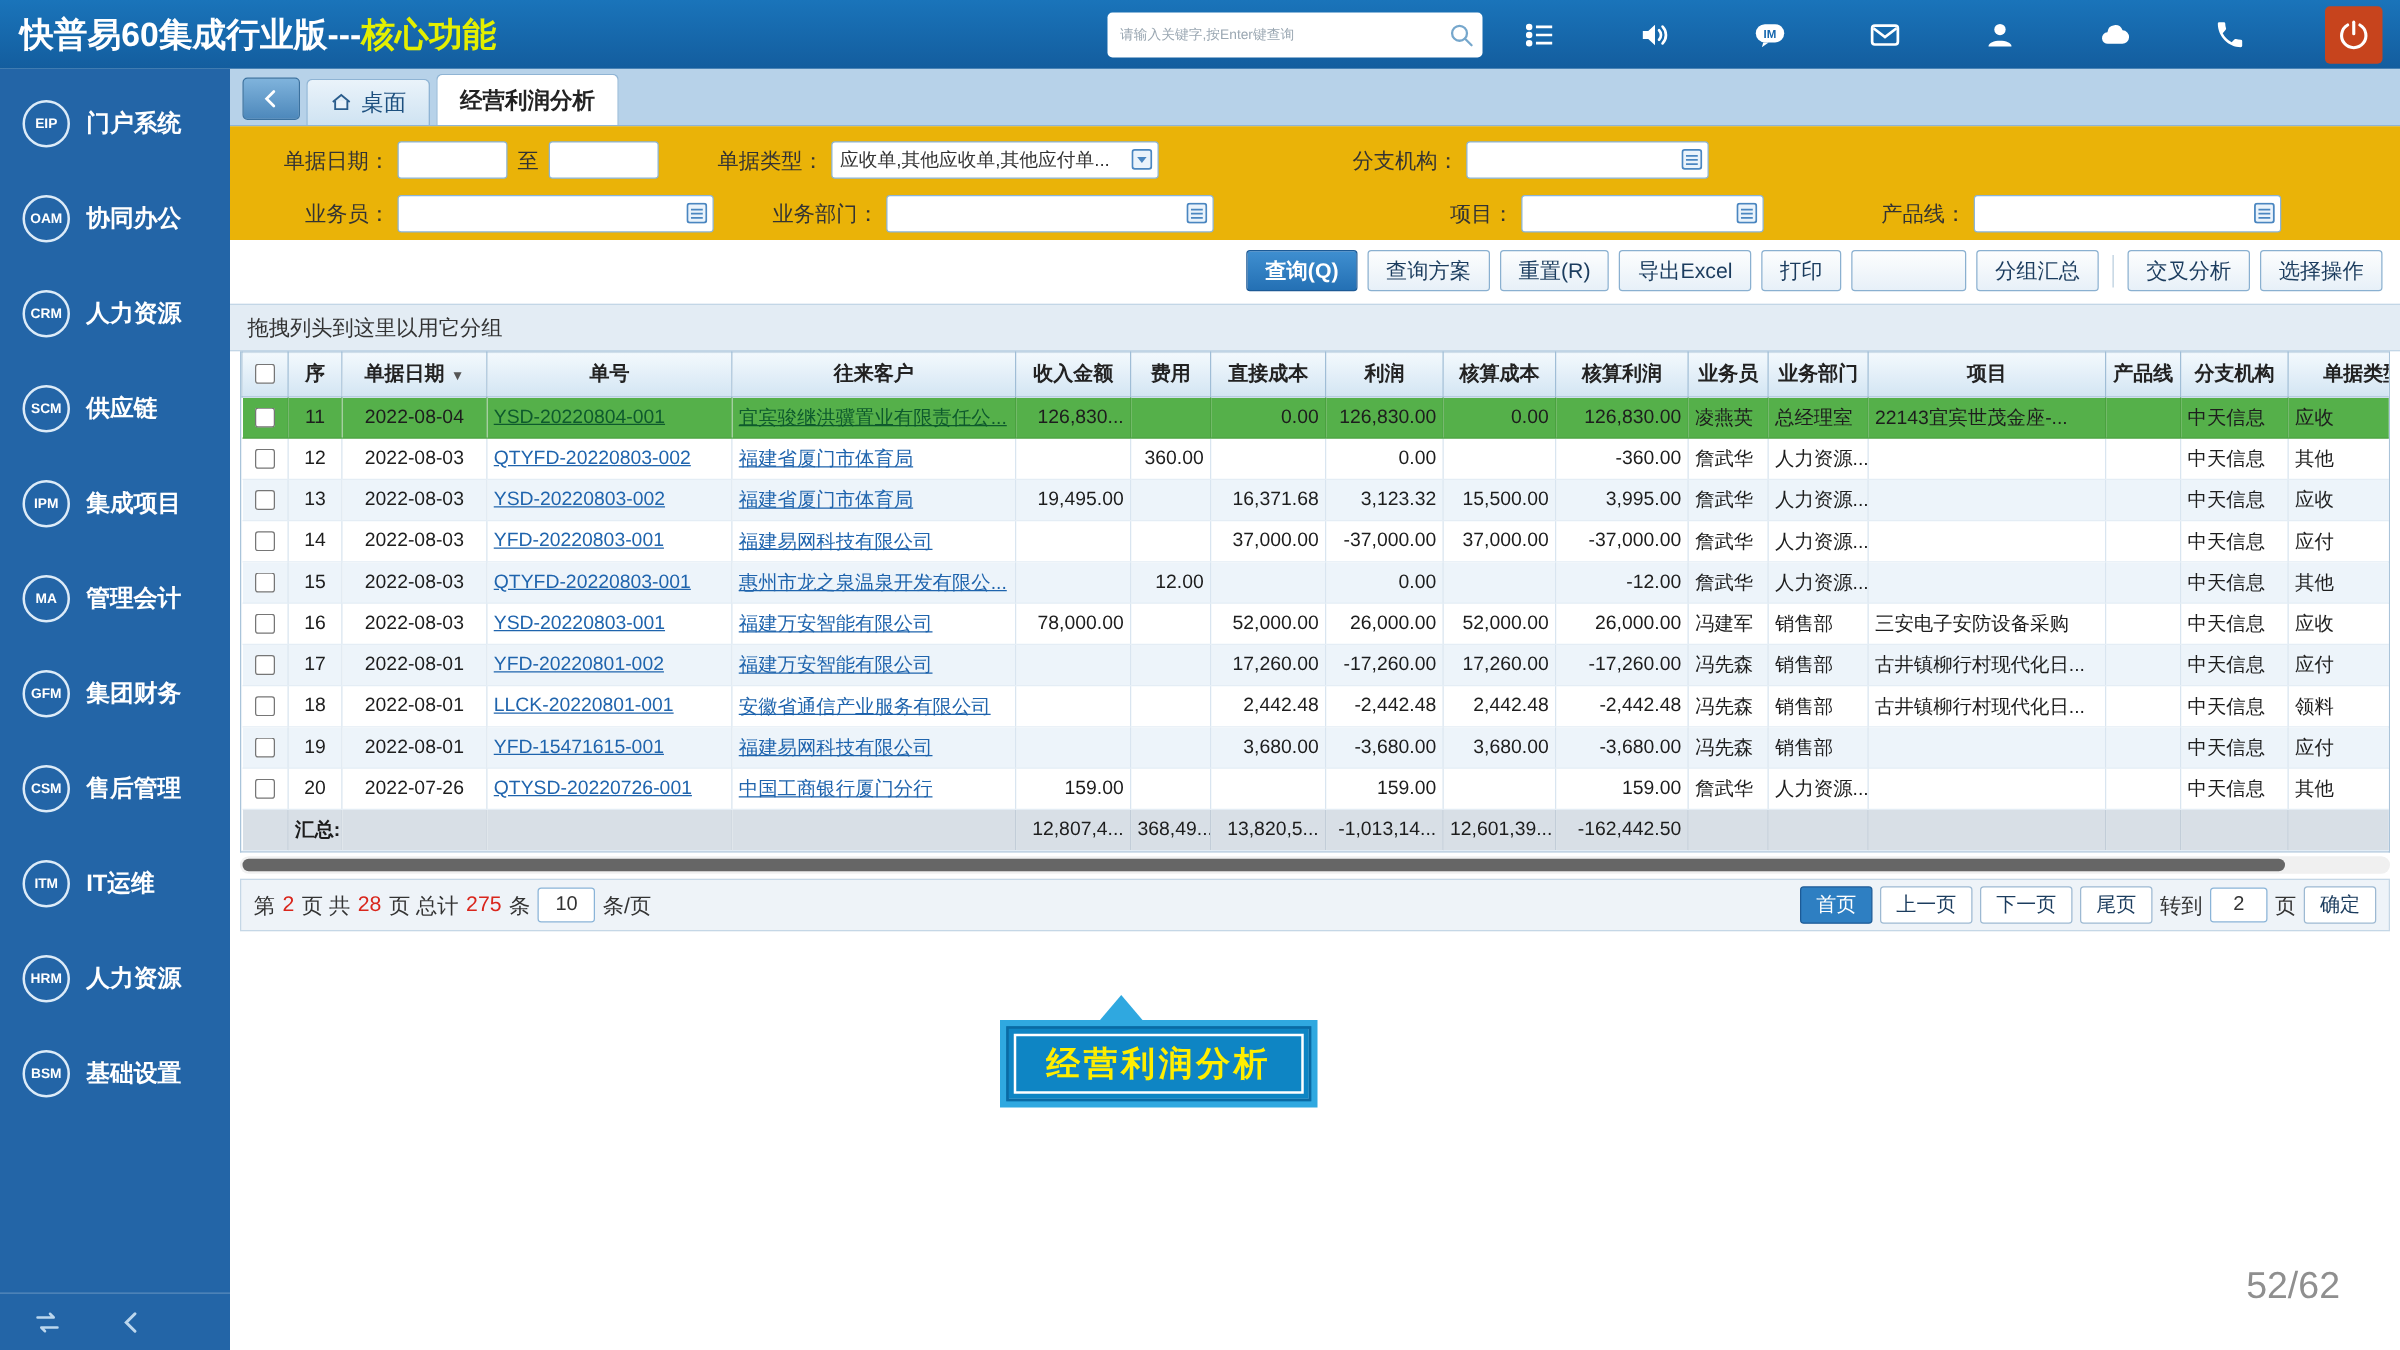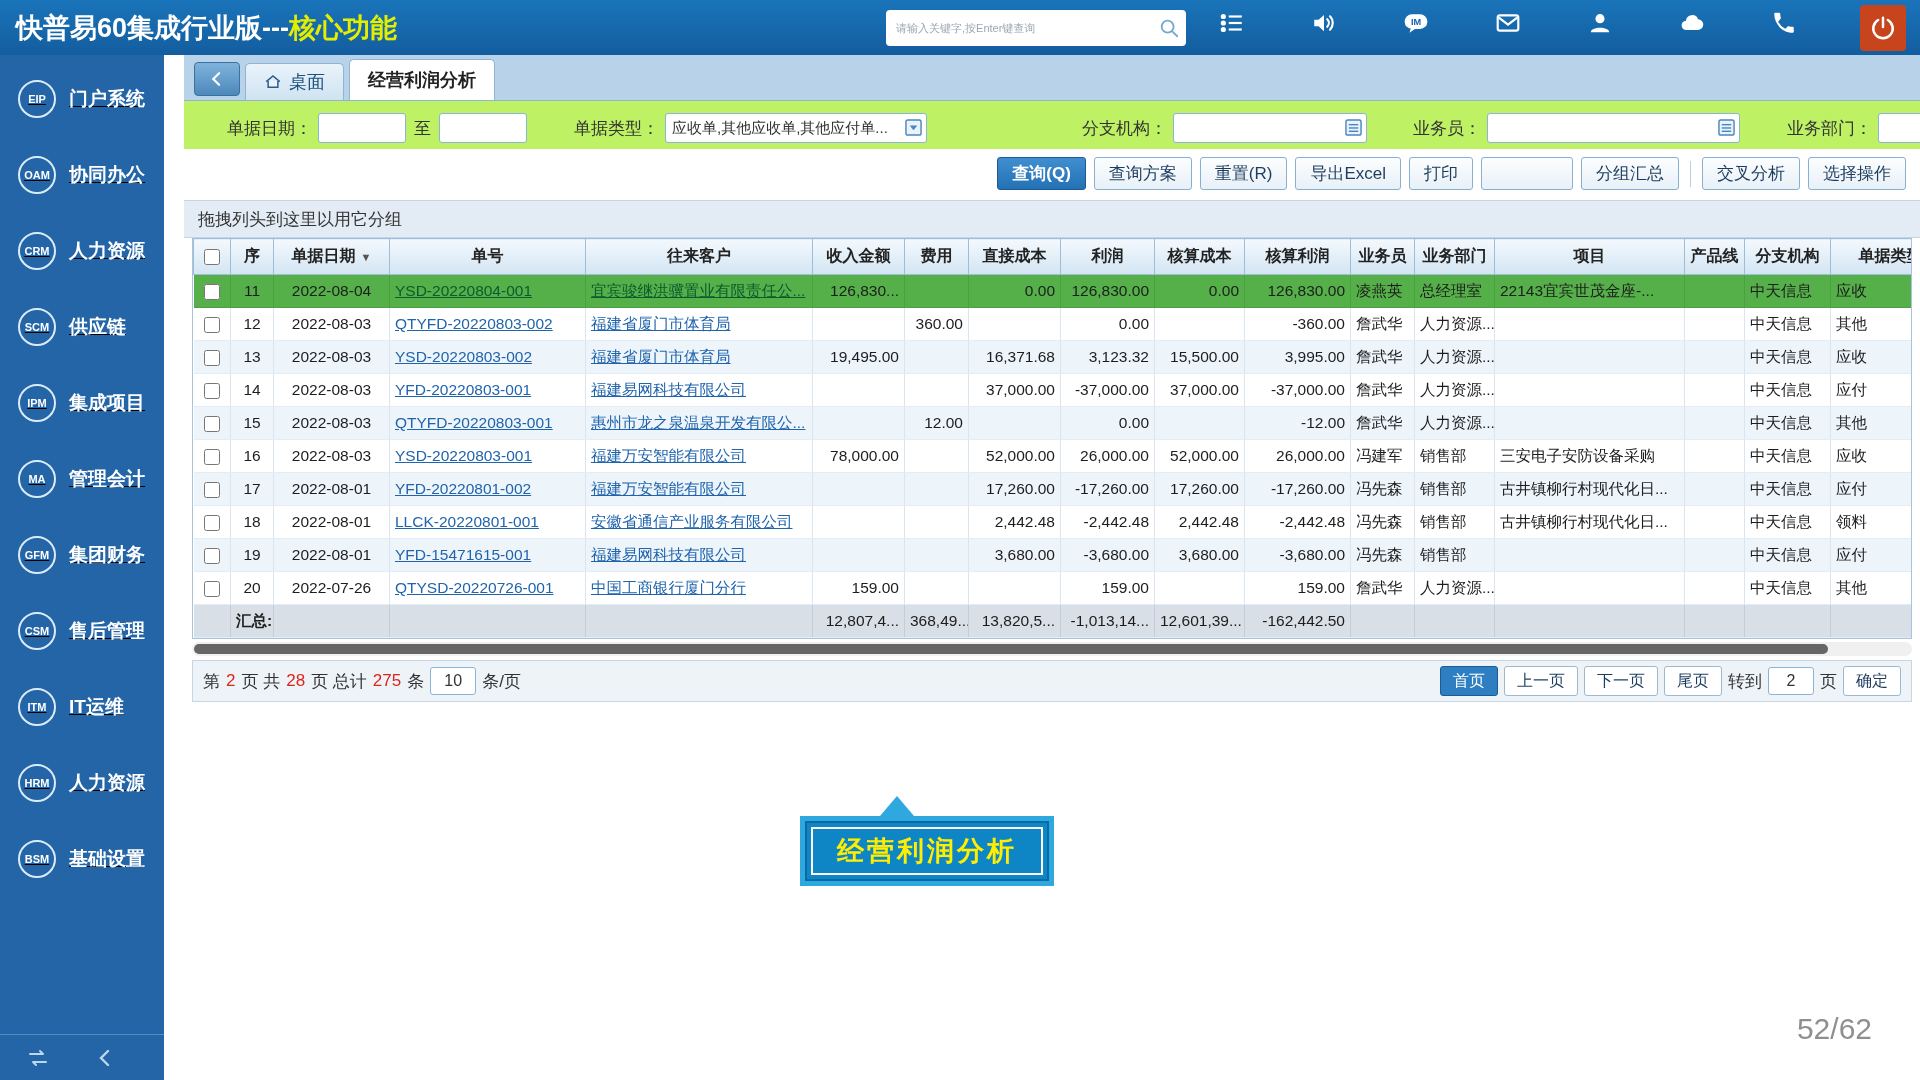--- a/index.html
+++ b/index.html
@@ -14,22 +14,22 @@
   .app-title .hl { color:#e4ef00; }
   .header-search { margin-left:auto; width:300px; height:36px; background:#fff; border-radius:4px;
     display:flex; align-items:center; padding:0 6px 0 10px; }
   .header-search input { flex:1; border:none; outline:none; font-size:11px; color:#333; min-width:0; }
   .header-search input::placeholder { color:#9aa7b2; }
   .hicon { width:36px; height:36px; display:flex; align-items:center; justify-content:center;
     margin-left:28px; cursor:pointer; }
   .hicon.power { background:#c7441d; border-radius:4px; width:46px; height:46px; margin-left:30px; }
 
   
-  .sidebar { position:absolute; top:55px; left:0; bottom:0; width:164px; background:#2365a7;
-    display:flex; flex-direction:column; z-index:10;text-decoration:underline; }
+  .sidebar { position:absolute; top:55px; left:0; bottom:0; width:184px; background:#2365a7;
+    display:flex; flex-direction:column; z-index:10; }
   .side-items { flex:1; padding-top:6px; }
   .side-item { height:76px; display:flex; align-items:center; padding-left:18px; color:#fff; cursor:pointer; }
   .side-item .circ { width:38px; height:38px; border:2px solid #dcebf8; border-radius:50%;
     display:flex; align-items:center; justify-content:center; font-size:11px; font-weight:bold; flex:0 0 38px; }
   .side-item .lbl { margin-left:13px; font-size:19px; font-weight:bold; white-space:nowrap; }
   .side-item.active { border:3px solid #e2790f; margin:0 4px; padding-left:11px; background:rgba(0,0,0,.10); }
   .side-footer { height:46px; border-top:1px solid rgba(255,255,255,.25); display:flex; align-items:center;
     gap:44px; padding-left:26px; }
   .side-footer span { cursor:pointer; display:flex; }
 
@@ -40,21 +40,21 @@
     align-items:flex-end; padding:0 0 0 10px; gap:5px; }
   .tab-back { width:46px; height:34px; margin-bottom:4px; border-radius:4px;
     background:linear-gradient(#7fb3dc,#4d88bb); border:1px solid #3a719f;
     display:flex; align-items:center; justify-content:center; cursor:pointer; }
   .tab { height:37px; display:flex; align-items:center; gap:7px; padding:0 18px; font-size:18px;
     color:#1c4f7e; background:linear-gradient(#eaf3fa,#cfe3f2); border:1px solid #8fb4d4; border-bottom:none;
     border-radius:5px 5px 0 0; cursor:pointer; white-space:nowrap; }
   .tab.active { background:#fff; color:#222; font-weight:bold; height:41px; }
 
   
-  .filter-panel { padding:12px 0 6px 14px; display:flex; flex-direction:row; background:#bef264; }
+  .filter-panel { padding:12px 0 6px 14px; display:flex; flex-direction:column; gap:13px; background:#eab308; }
   .filter-row { display:flex; align-items:center; }
   .fgroup { display:flex; align-items:center; }
   .flabel { font-size:17px; color:#333; text-align:right; padding-right:6px; white-space:nowrap; }
   .g0 .flabel { width:120px; } .g1 .flabel { width:138px; } .g2 .flabel { width:246px; } .g3 .flabel { width:168px; }
   .finput { height:30px; border:1px solid #8ab4d8; border-radius:3px; font-size:15px; color:#333;
     padding:0 6px; outline:none; }
   .finput.small { width:88px; }
   .fsep { font-size:17px; color:#333; padding:0 8px; }
   .pickwrap { position:relative; display:inline-flex; }
   .pickwrap .finput { padding-right:26px; }
@@ -128,21 +128,21 @@
   </div>
   <div class="header-search">
     <input type="text" placeholder="请输入关键字,按Enter键查询" style="">
     <span style="display:flex;cursor:pointer;">
       <svg viewBox="0 0 24 24" width="22" height="22">
           <circle cx="10.5" cy="10.5" r="6.5" fill="none" stroke="#76a7cc" stroke-width="2"></circle>
           <line x1="15.3" y1="15.3" x2="21" y2="21" stroke="#76a7cc" stroke-width="2" stroke-linecap="round"></line>
         </svg>
     </span>
   </div>
-  <div style="display:flex;gap:28px;">
+  <div style="display:flex;align-items:center;gap:28px;">
       <span class="hicon">
         <svg viewBox="0 0 24 24" width="26" height="26">
           <g stroke="#fff" stroke-width="2" fill="#fff">
             <circle cx="4" cy="6" r="1.4"></circle>
             <circle cx="4" cy="12" r="1.4"></circle>
             <circle cx="4" cy="18" r="1.4"></circle>
             <line x1="9" y1="6" x2="21" y2="6"></line>
             <line x1="9" y1="12" x2="21" y2="12"></line>
             <line x1="9" y1="18" x2="21" y2="18"></line>
           </g>

